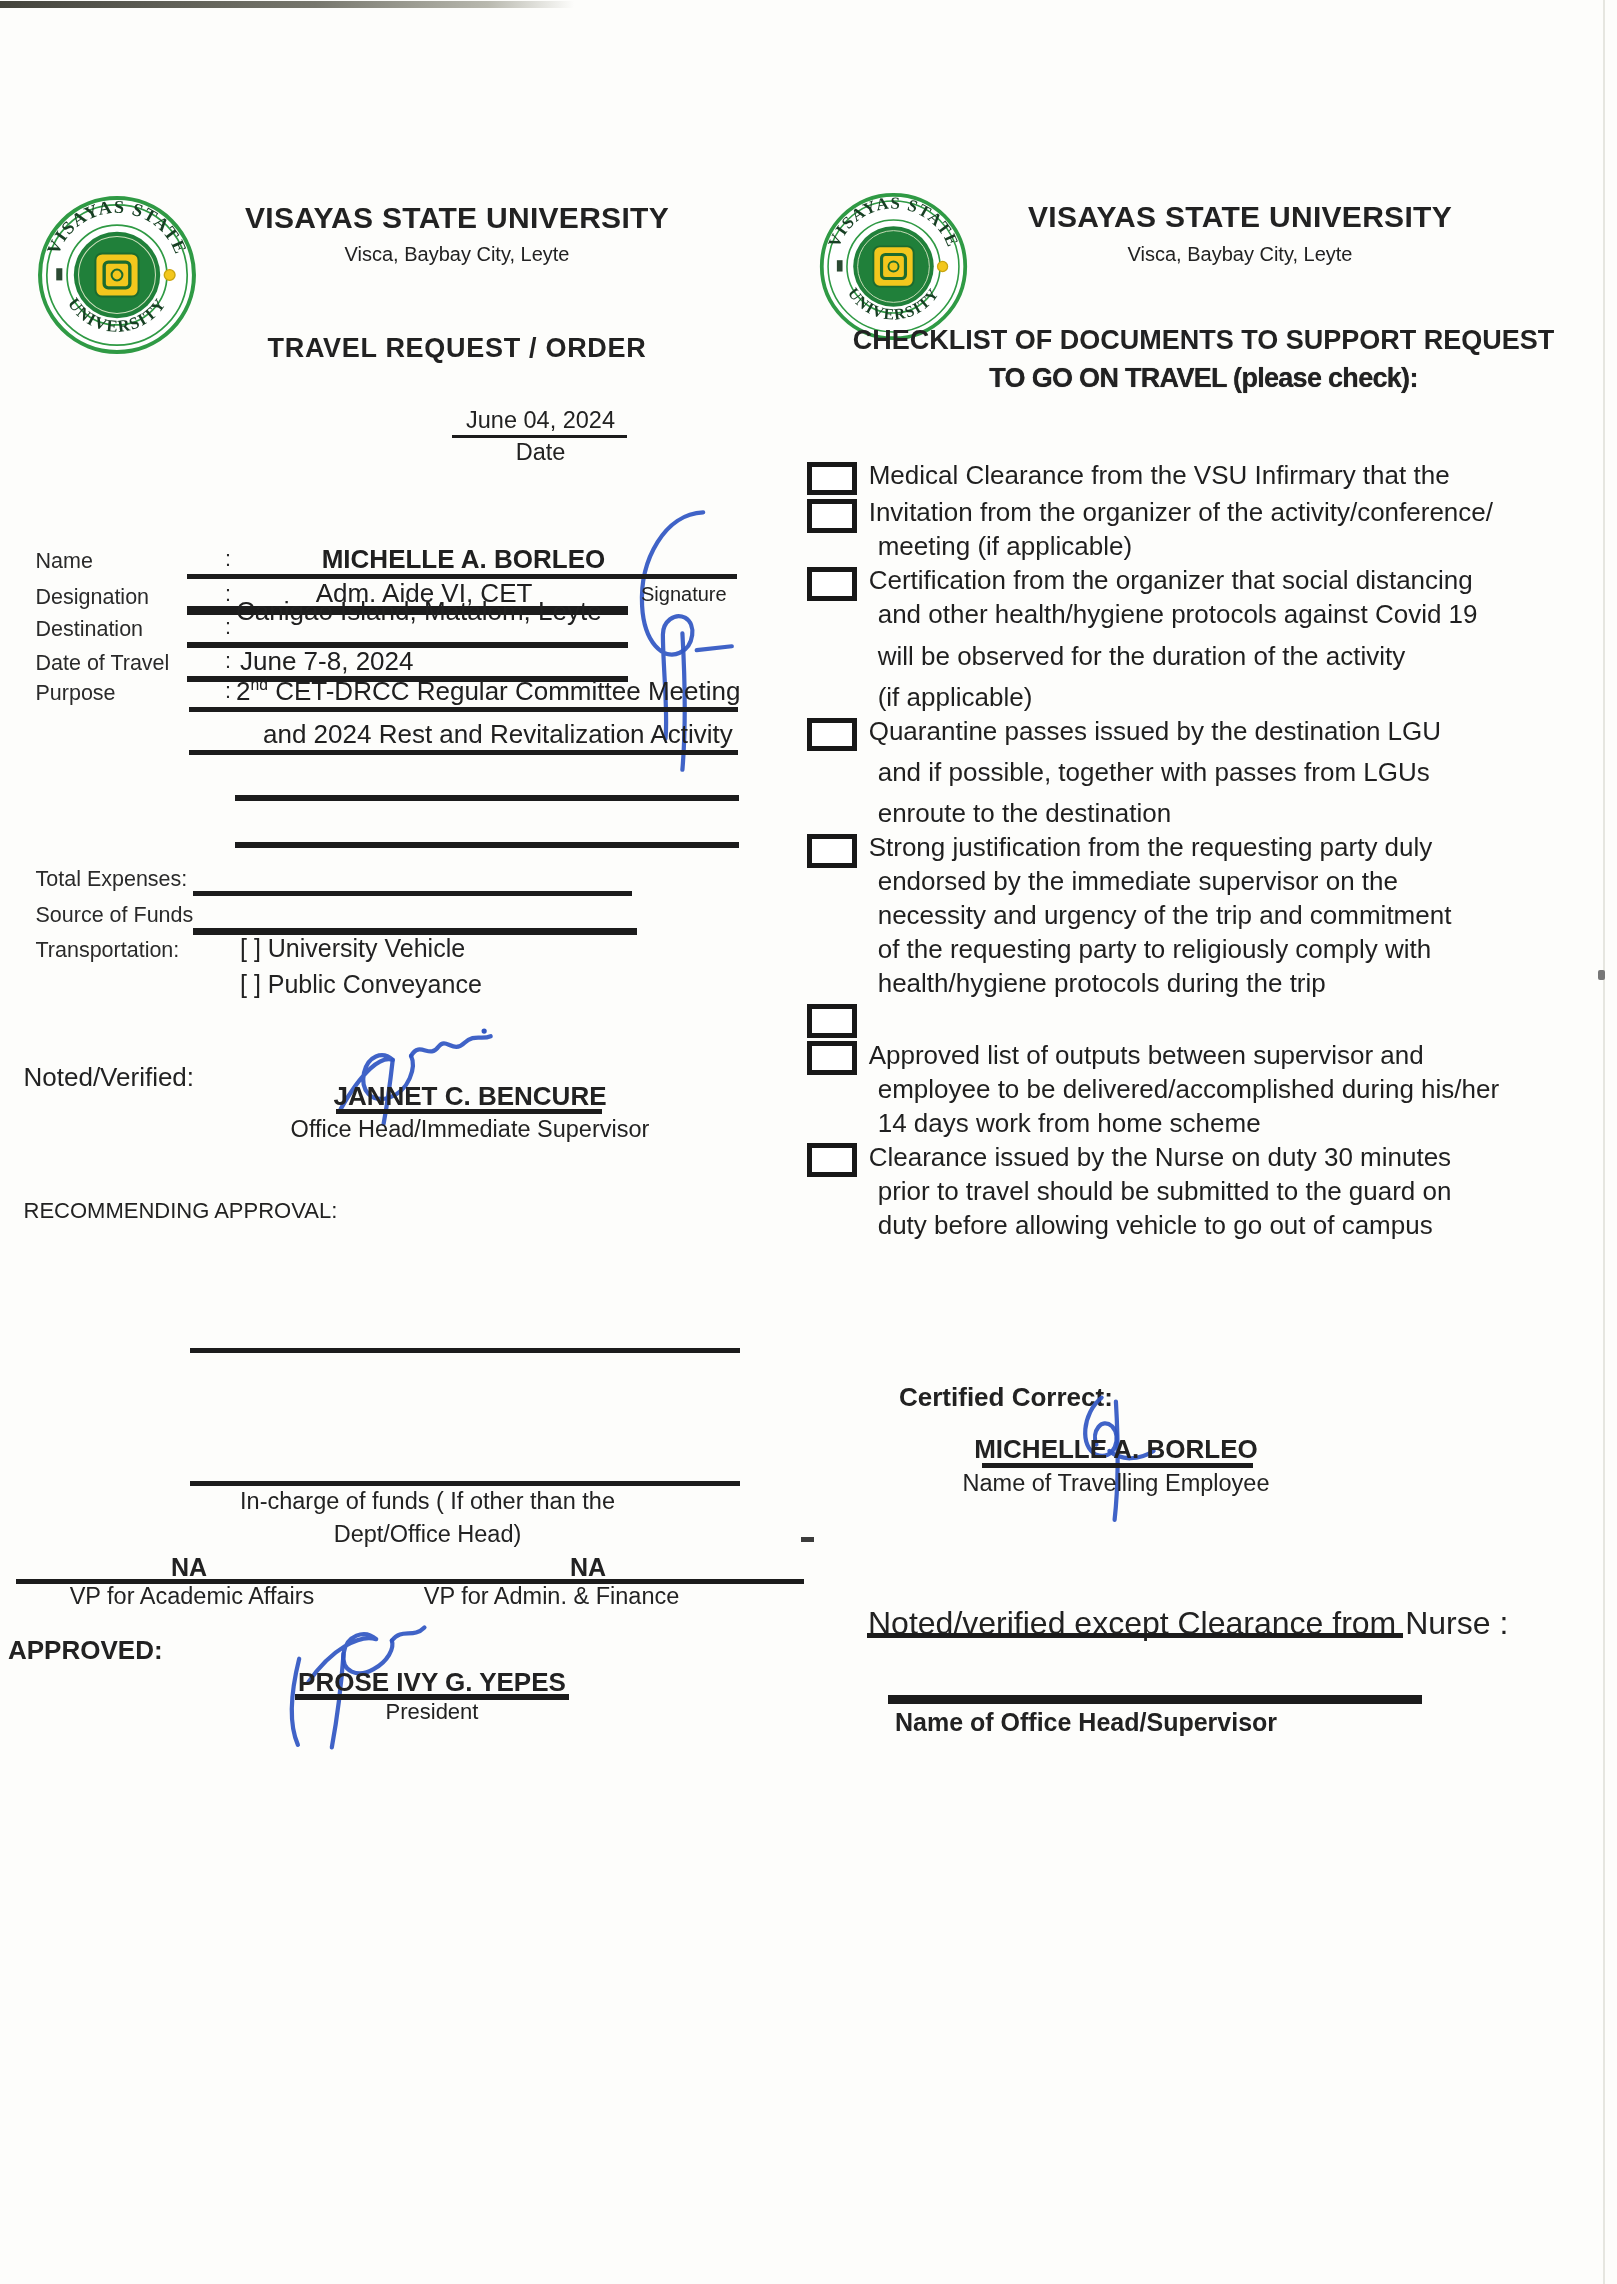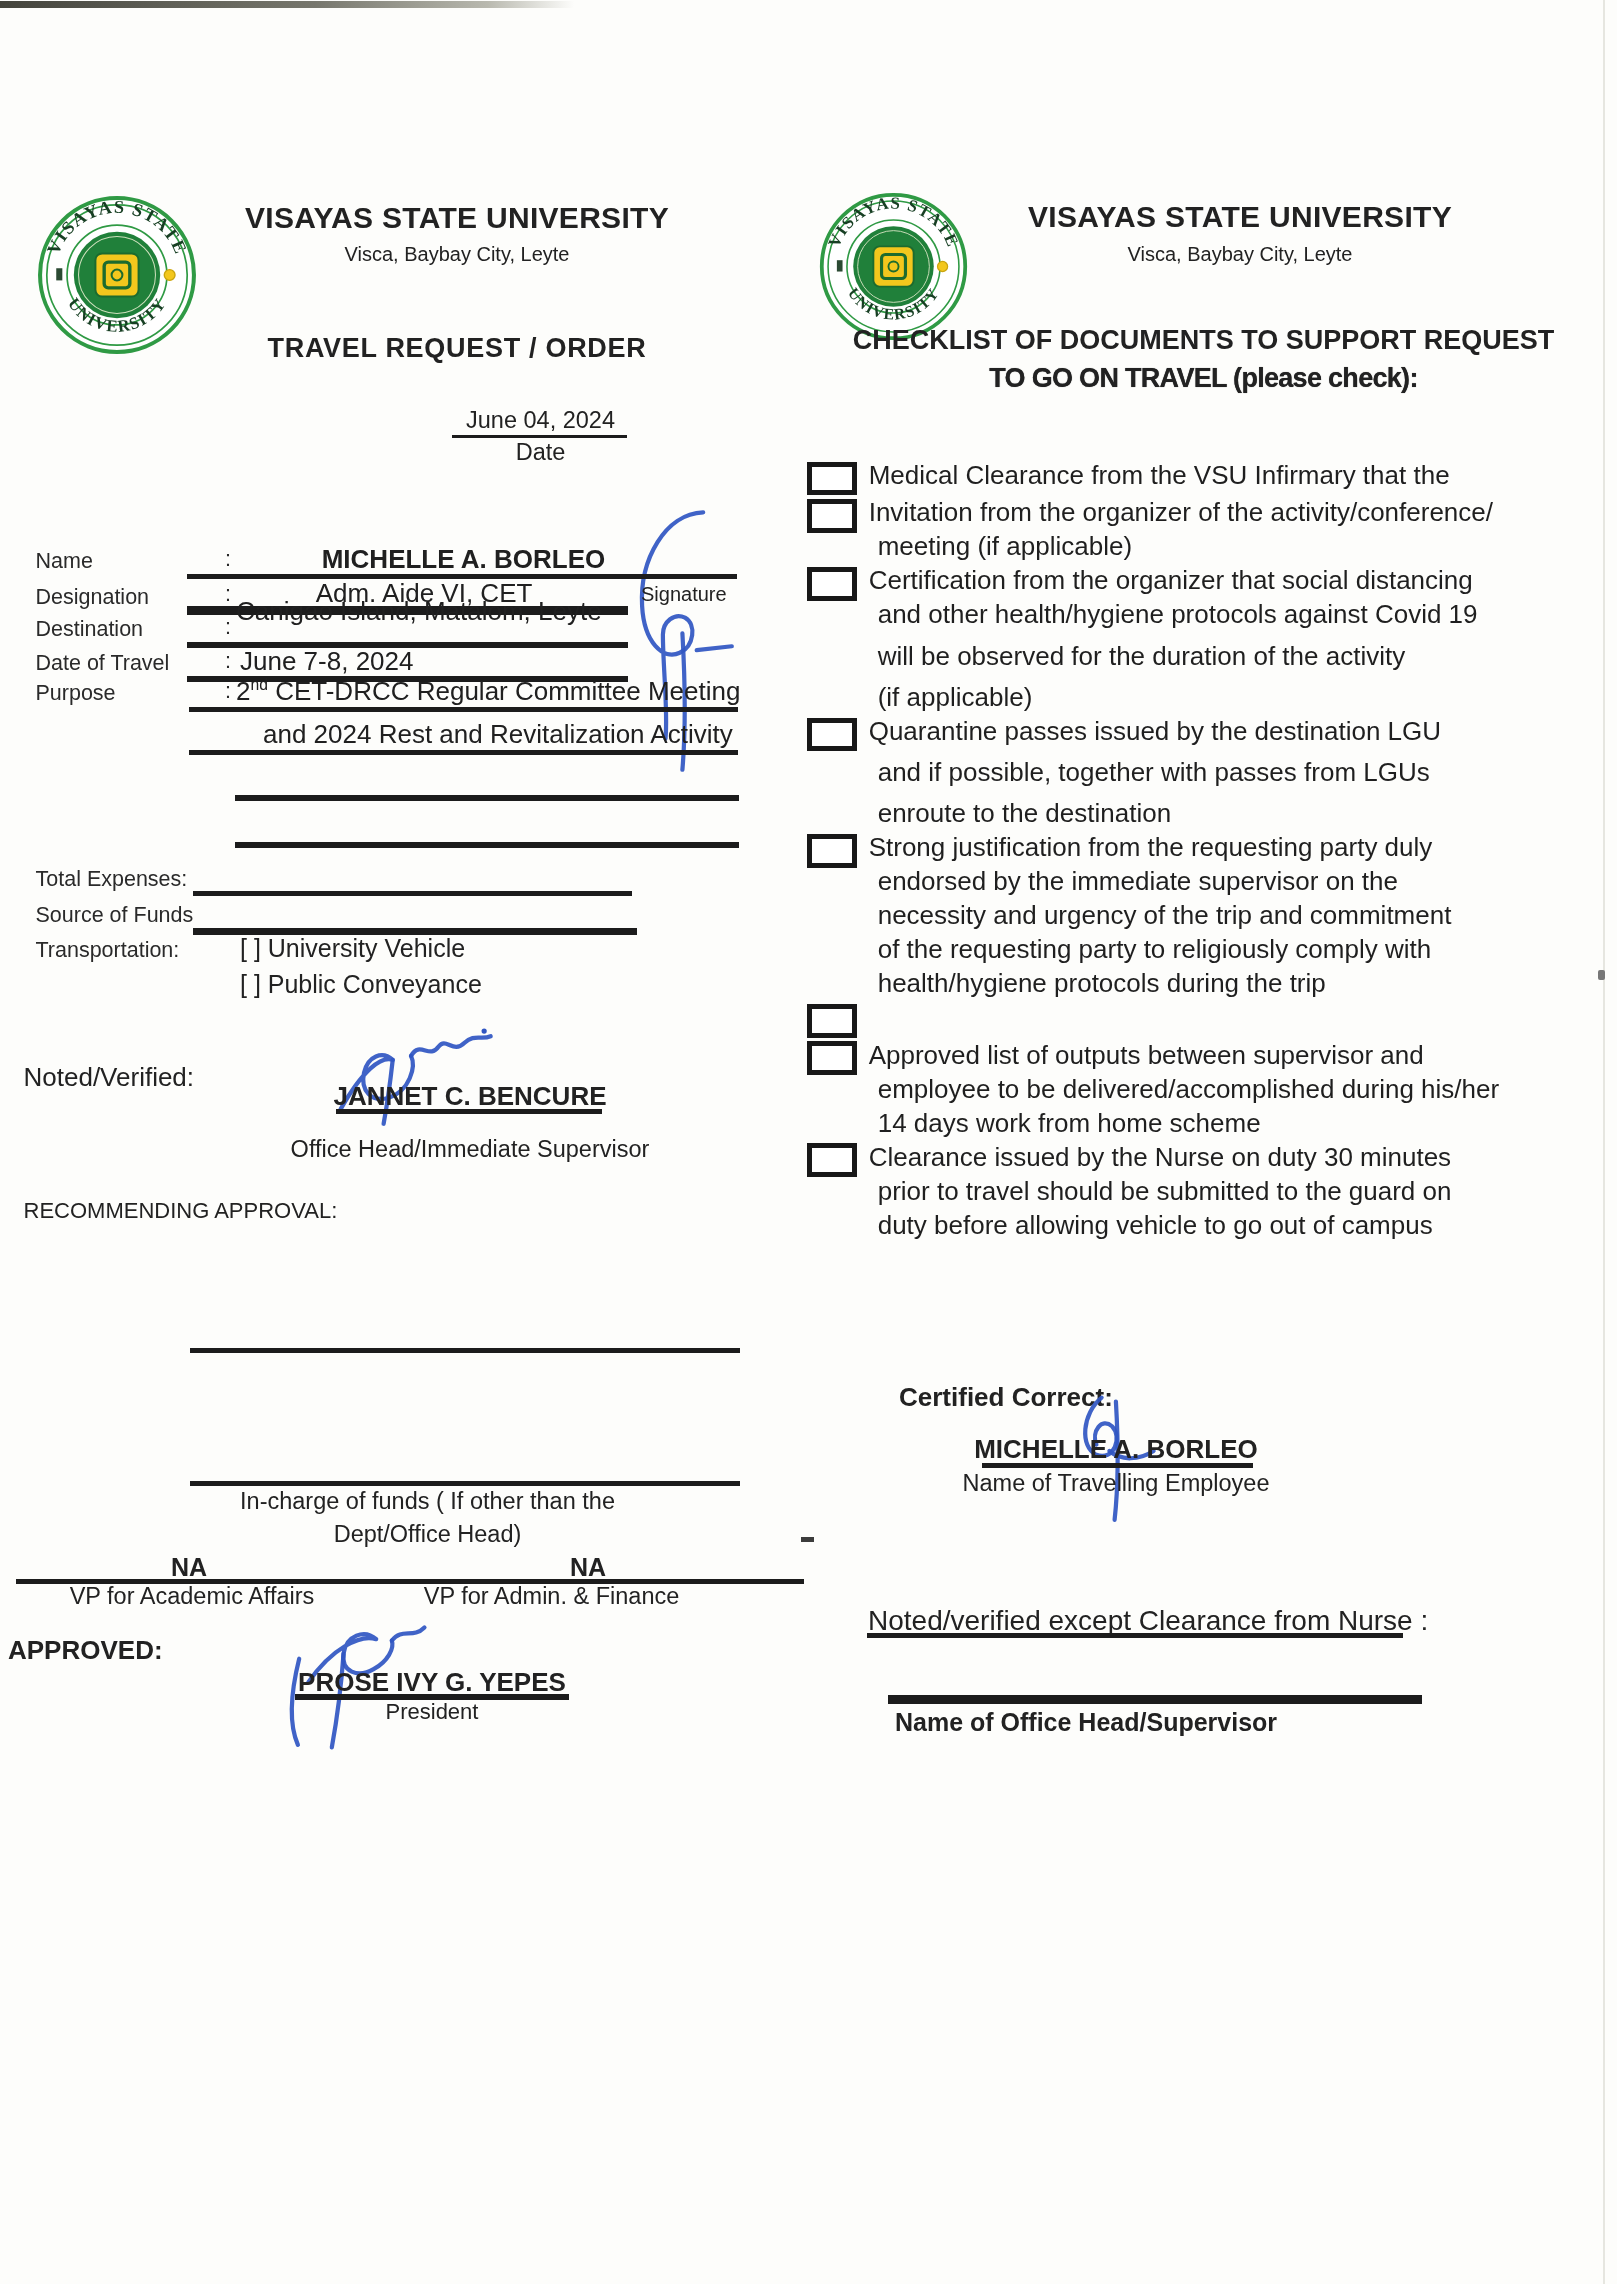--- a/index.html
+++ b/index.html
@@ -114,21 +114,21 @@
 
   <div class="abs" style="left:23.5px;top:1062px;font-size:26px;">Noted/Verified:</div>
   <svg class="abs sig" style="left:330px;top:1018px;" width="196" height="111" viewBox="0 0 300 170">
     <circle cx="236" cy="20" r="4" fill="#3056c2" stroke="none"></circle>
     <path d="M16,140 C50,80 78,58 96,64 C80,50 58,58 52,84 C46,112 64,130 90,122 C122,112 132,74 124,58"></path>
     <path d="M124,58 C138,34 152,64 166,44 C178,28 188,56 206,38 C220,24 232,34 246,28"></path>
     <path d="M96,64 C92,100 88,130 82,162"></path>
   </svg>
   <div class="abs b ctr" style="left:297px;top:1081px;width:346px;font-size:26px;">JANNET C. BENCURE</div>
   <div class="hline" style="left:336px;top:1109px;width:266px;height:4.6px;"></div>
-  <div class="abs ctr" style="left:274px;top:1116px;width:392px;font-size:23.5px;margin-top:20px;">Office Head/Immediate Supervisor</div>
+  <div class="abs ctr" style="left:274px;top:1116px;width:392px;font-size:23.5px;">Office Head/Immediate Supervisor</div>
 
   <div class="abs" style="left:23.5px;top:1198px;font-size:22px;">RECOMMENDING APPROVAL:</div>
   <div class="hline" style="left:190px;top:1348px;width:550px;height:4.6px;"></div>
   <div class="hline" style="left:190px;top:1481px;width:550px;height:4.6px;"></div>
   <div class="abs ctr" style="left:196px;top:1488px;width:463px;font-size:23.5px;">In-charge of  funds ( If other than the</div>
   <div class="abs ctr" style="left:196px;top:1521px;width:463px;font-size:23.5px;">Dept/Office Head)</div>
 
   <div class="abs b ctr" style="left:117px;top:1553px;width:144px;font-size:25px;">NA</div>
   <div class="abs b ctr" style="left:516px;top:1553px;width:144px;font-size:25px;">NA</div>
   <div class="hline" style="left:16.3px;top:1579px;width:788px;height:4.6px;"></div>
@@ -249,20 +249,20 @@
   <div class="abs b" style="left:899px;top:1382px;font-size:26px;">Certified Correct:</div>
   <svg class="abs sig" style="left:1060px;top:1387px;" width="117" height="137" viewBox="0 0 180 210">
     <path d="M64,16 C34,40 30,92 56,104 C84,114 96,76 80,60 C64,46 48,68 56,88"></path>
     <path d="M76,98 C94,114 122,112 144,98"></path>
     <path d="M86,22 C90,90 90,150 84,204"></path>
   </svg>
   <div class="abs b ctr" style="left:966px;top:1434px;width:300px;font-size:26px;">MICHELLE A. BORLEO</div>
   <div class="hline" style="left:982px;top:1463px;width:271px;height:4.6px;"></div>
   <div class="abs ctr" style="left:953px;top:1470px;width:326px;font-size:23.5px;">Name of Travelling Employee</div>
 
-  <div class="abs" style="left:868px;top:1605px;font-size:28px;">Noted/verified except Clearance from Nurse :</div>
+  <div class="abs" style="left:868px;top:1605px;font-size:32px;">Noted/verified except Clearance from Nurse :</div>
   <div class="hline" style="left:867px;top:1633px;width:536px;height:4.6px;"></div>
 
   <div class="hline" style="left:888px;top:1695px;width:534px;height:8.5px;"></div>
   <div class="abs b" style="left:895px;top:1708px;font-size:25px;">Name of Office Head/Supervisor</div>
 
 </div>
 
 
 </body></html>

